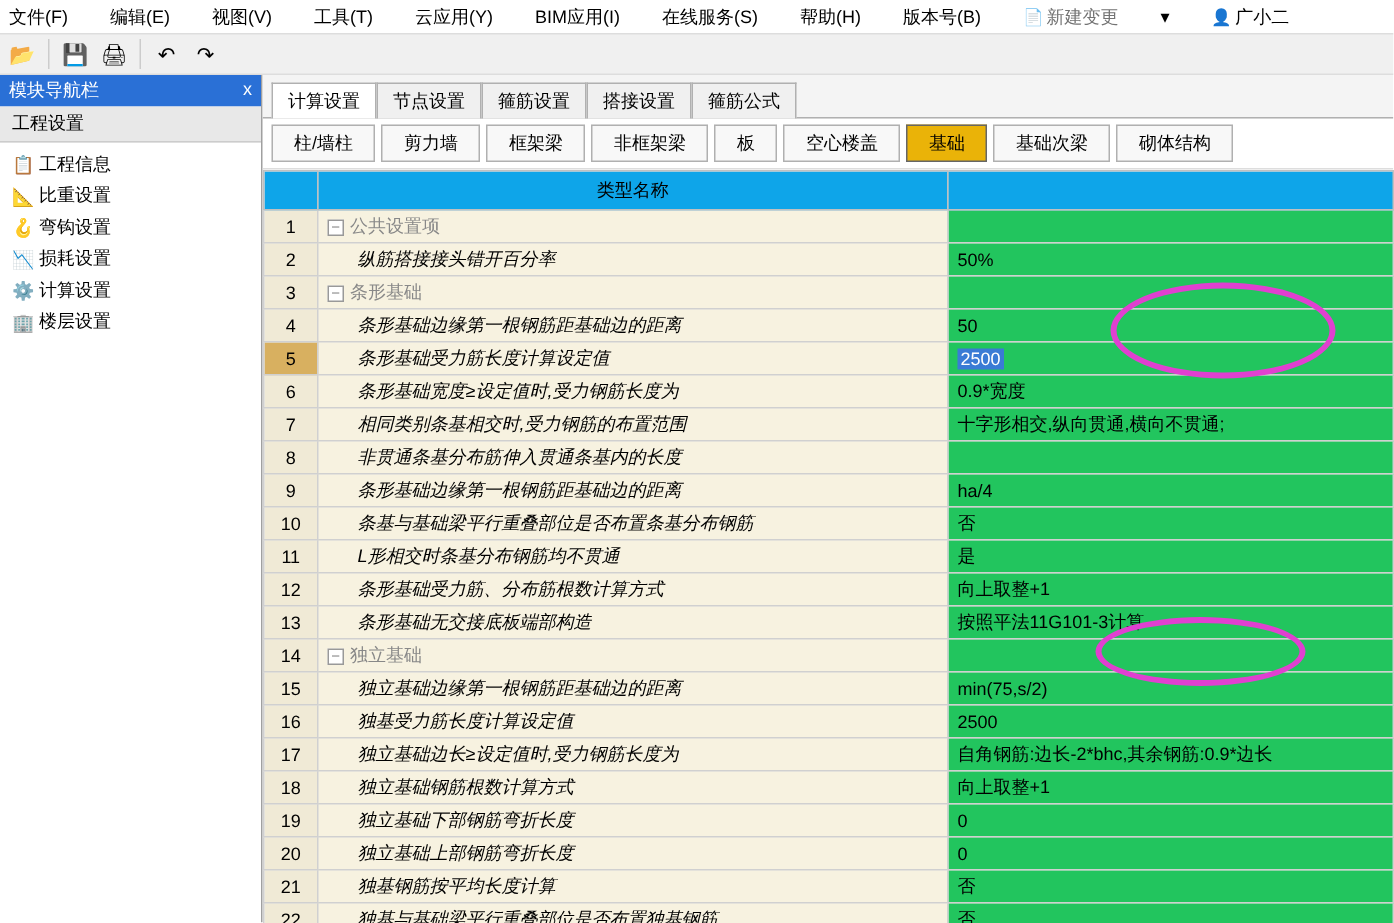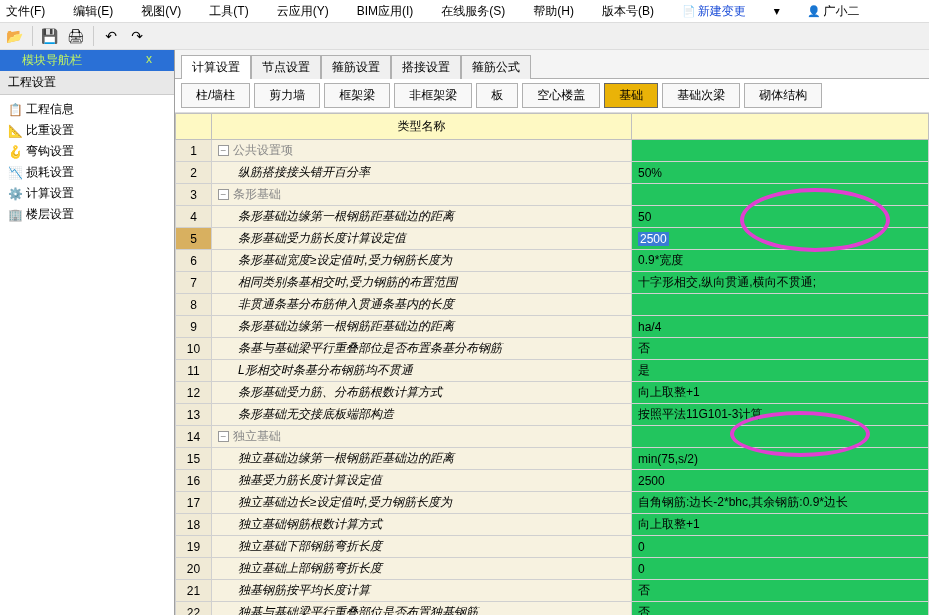--- a/index.html
+++ b/index.html
@@ -1,42 +1,42 @@
 <!DOCTYPE html>
 <html><head>
 <meta charset="utf-8">
 <style>
 * { margin: 0; padding: 0; box-sizing: border-box; font-family: "Microsoft YaHei", SimSun, sans-serif; font-size: 12px; }
 body { background: #fff; width: 929px; height: 615px; overflow: hidden; }
 .menubar { display: flex; align-items: center; height: 22px; padding: 2px 6px; gap: 28px; background: #fff; }
 .menubar span { color: #000; cursor: default; }
-.menubar .new-change { color: #1d4ed8; }
+.menubar .new-change { color: #737373; }
 .menubar .new-change::before { content: "📄"; margin-right: 2px; font-size: 11px; }
 .menubar .user::before { content: "👤"; margin-right: 2px; font-size: 11px; color: #4aa; }
 .toolbar { display: flex; align-items: center; height: 28px; padding: 2px 4px; gap: 4px; background: #f0f0f0; border-top: 1px solid #ddd; border-bottom: 1px solid #ddd; }
 .tb-btn { width: 22px; height: 22px; display: flex; align-items: center; justify-content: center; font-size: 14px; cursor: pointer; }
 .tb-sep { width: 1px; height: 20px; background: #ccc; margin: 0 2px; }
 .workspace { display: flex; height: calc(615px - 50px); }
 .sidebar { width: 175px; border-right: 1px solid #a0a0a0; background: #fff; }
-.sb-title { background: #2a70d6; color: #bef264; padding: 2px 22px; display: flex; justify-content: space-between; align-items: flex-start; font-size: 12px; }
+.sb-title { background: #2a70d6; color: #ffffff; padding: 2px 6px; display: flex; justify-content: space-between; align-items: flex-start; font-size: 12px; }
 .sb-close { cursor: pointer; }
 .sb-tab { background: #e8e8e8; border-bottom: 1px solid #ccc; padding: 3px 8px; }
 .sb-list { padding: 4px 0; }
 .sb-item { display: flex; align-items: center; padding: 2px 8px; gap: 4px; cursor: pointer; }
 .sb-icon { width: 14px; height: 14px; display: inline-block; }
 .main { flex: 1; display: flex; flex-direction: column; overflow: hidden; }
 .tabs1 { display: flex; background: #f4f4f4; border-bottom: 1px solid #b0b0b0; padding-top: 4px; padding-left: 6px; }
 .tab1 { padding: 3px 10px; border: 1px solid #b0b0b0; border-bottom: none; margin-right: 0px; background: #f0f0f0; cursor: pointer; position: relative; top: 1px; }
 .tab1.active { background: #fff; }
 .tabs2 { display: flex; padding: 4px 6px; gap: 4px; border-bottom: 1px solid #ddd; }
 .tab2 { padding: 3px 14px; border: 1px solid #b0b0b0; background: #f8f8f8; cursor: pointer; white-space: nowrap; }
 .tab2.active { background: #eab308; border: 1px solid #666; }
 .grid { flex: 1; overflow: auto; background: #fff; position: relative; }
 .grid table { border-collapse: collapse; width: 100%; }
-.grid th { background: #fef9c3; border: 1px solid #c0c0c0; padding: 3px 6px; font-weight: normal; text-align: center; height: 26px; }
+.grid th { background: #0ea5e9; border: 1px solid #c0c0c0; padding: 3px 6px; font-weight: normal; text-align: center; height: 26px; }
 .grid td { border: 1px solid #d0d0d0; padding: 2px 6px; height: 19px; white-space: nowrap; }
 .row-hdr { background: #f0ead6; text-align: center; width: 36px; }
 .row-hdr.sel { background: #d8b060; }
 .col-name { background: #f7f2e0; }
 .col-val { background: #22c55e; color: #000; }
 .grp { color: #888; }
 .toggle { display: inline-block; width: 11px; height: 11px; border: 1px solid #999; text-align: center; line-height: 9px; font-size: 10px; margin-right: 4px; background: #fff; }
 .indent1 { padding-left: 26px !important; font-style: italic; }
 .val-sel { background: #3a7bd5; color: #fff; display: inline-block; padding: 0 2px; }
 .ring { position: absolute; border: 4px solid #e040d0; border-radius: 50%; pointer-events: none; }

